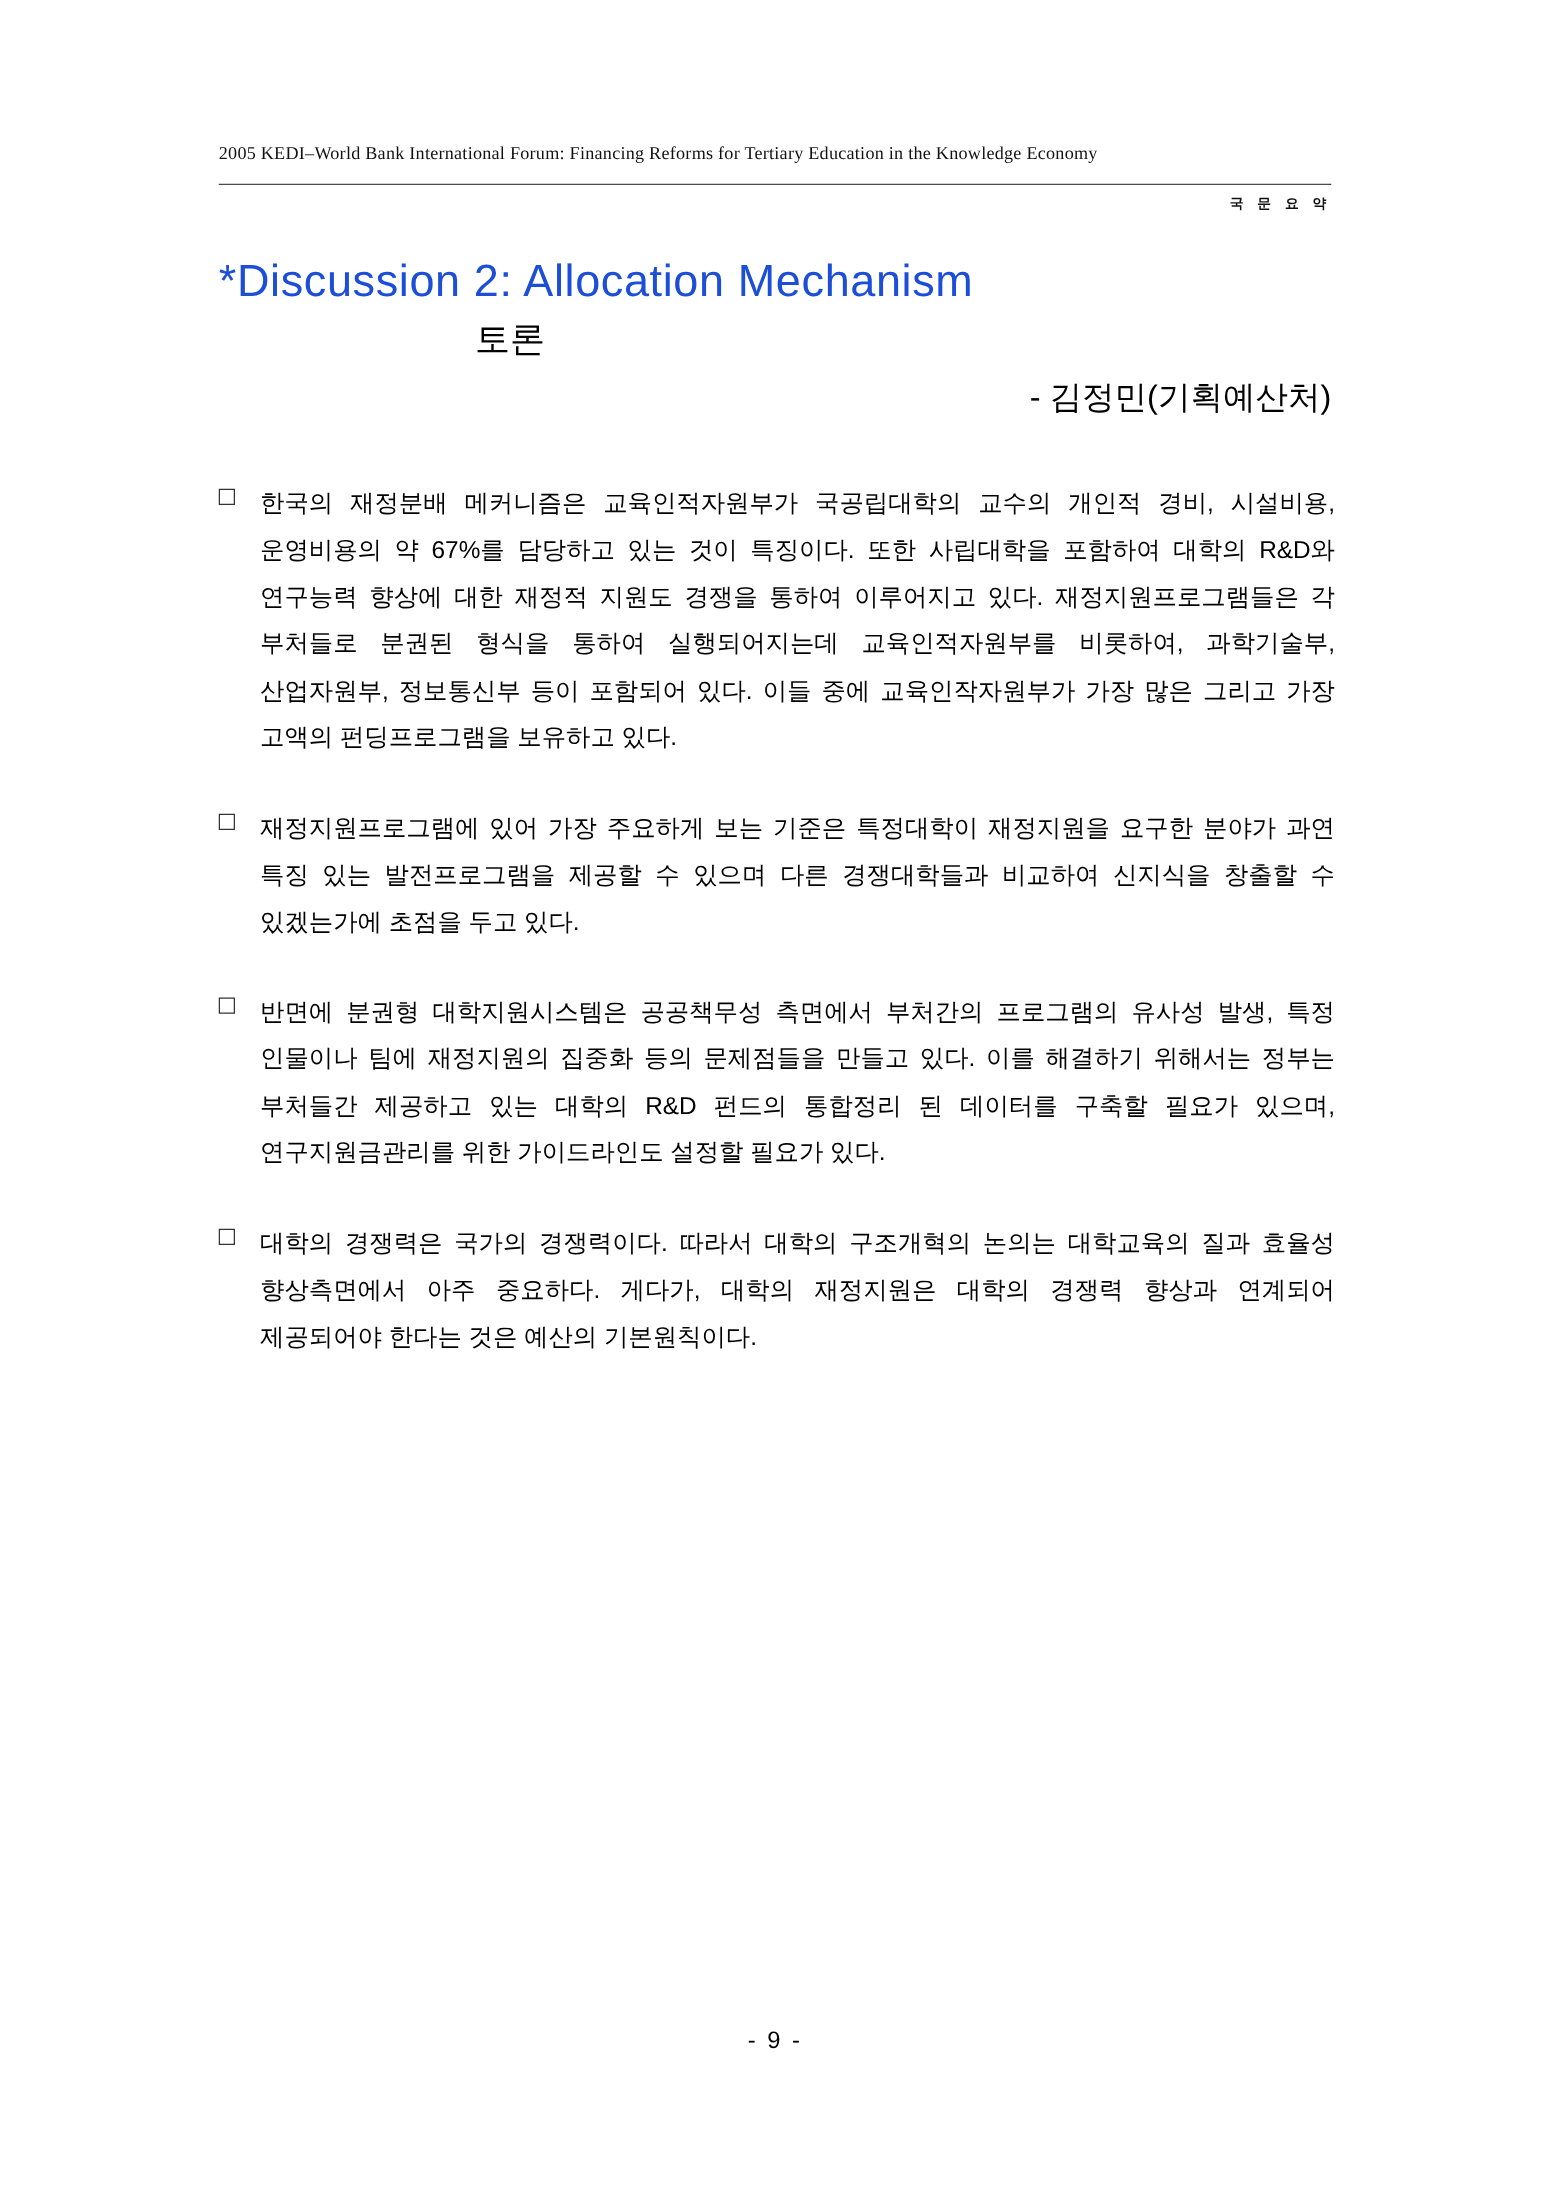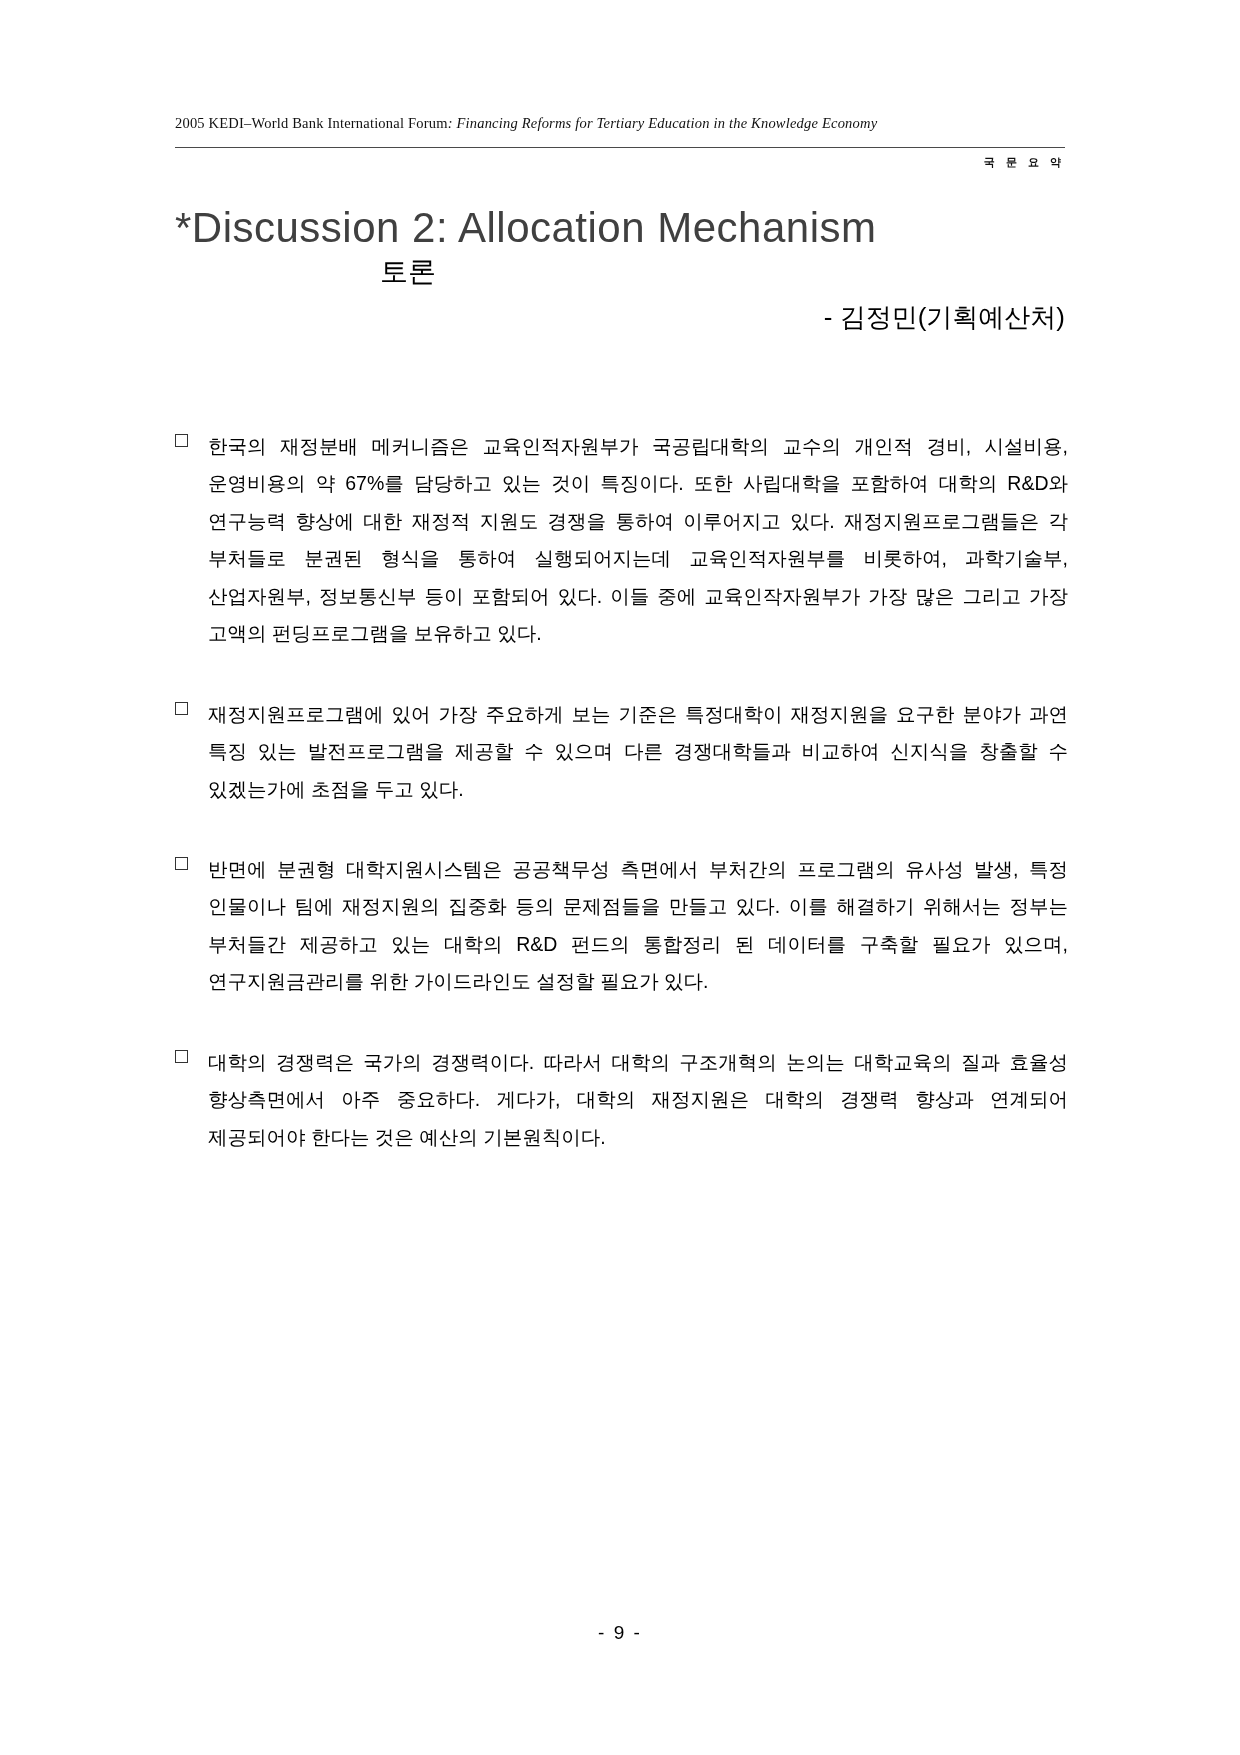--- a/index.html
+++ b/index.html
@@ -28,21 +28,21 @@
     left: 175px;
     top: 115px;
     width: 900px;
     font-family: "Liberation Serif", serif;
     font-size: 14.5px;
     letter-spacing: 0.2px;
     white-space: nowrap;
     color: #111;
   }
   .runhead .rh-main { font-style: normal; margin-top: 40px; }
-  .runhead .rh-ital { font-style: italic; }
+  .runhead .rh-ital { }
 
   .rule {
     position: absolute;
     left: 175px;
     top: 147px;
     width: 890px;
     border-top: 1px solid #4a4a4a;
   }
 
   .section-tag {
@@ -54,23 +54,23 @@
     font-weight: bold;
     color: #111;
     white-space: nowrap;
   }
 
   
   .title-main {
     position: absolute;
     left: 175px;
     top: 204px;
-    font-size: 42px;
+    font-size: 36px;
     letter-spacing: 0.5px;
-    color: #404040;
+    color: #1d4ed8;
     white-space: nowrap;
     text-align: center;
   }
   .title-sub {
     position: absolute;
     left: 380px;
     top: 253px;
     font-size: 28px;
     color: #000;
     white-space: nowrap;
@@ -106,21 +106,21 @@
   .para .bullet {
     position: absolute;
     left: 0;
     top: 6px;
     width: 13px;
     height: 13px;
     border: 1px solid #333;
     box-sizing: border-box;
     display: block;
   }
-  .para-text { display: block; margin-top: 43px; }
+  .para-text { display: block; }
 
   
 
   
   .pagenum {
     position: absolute;
     left: 0;
     right: 0;
     top: 1622px;
     text-align: center;

